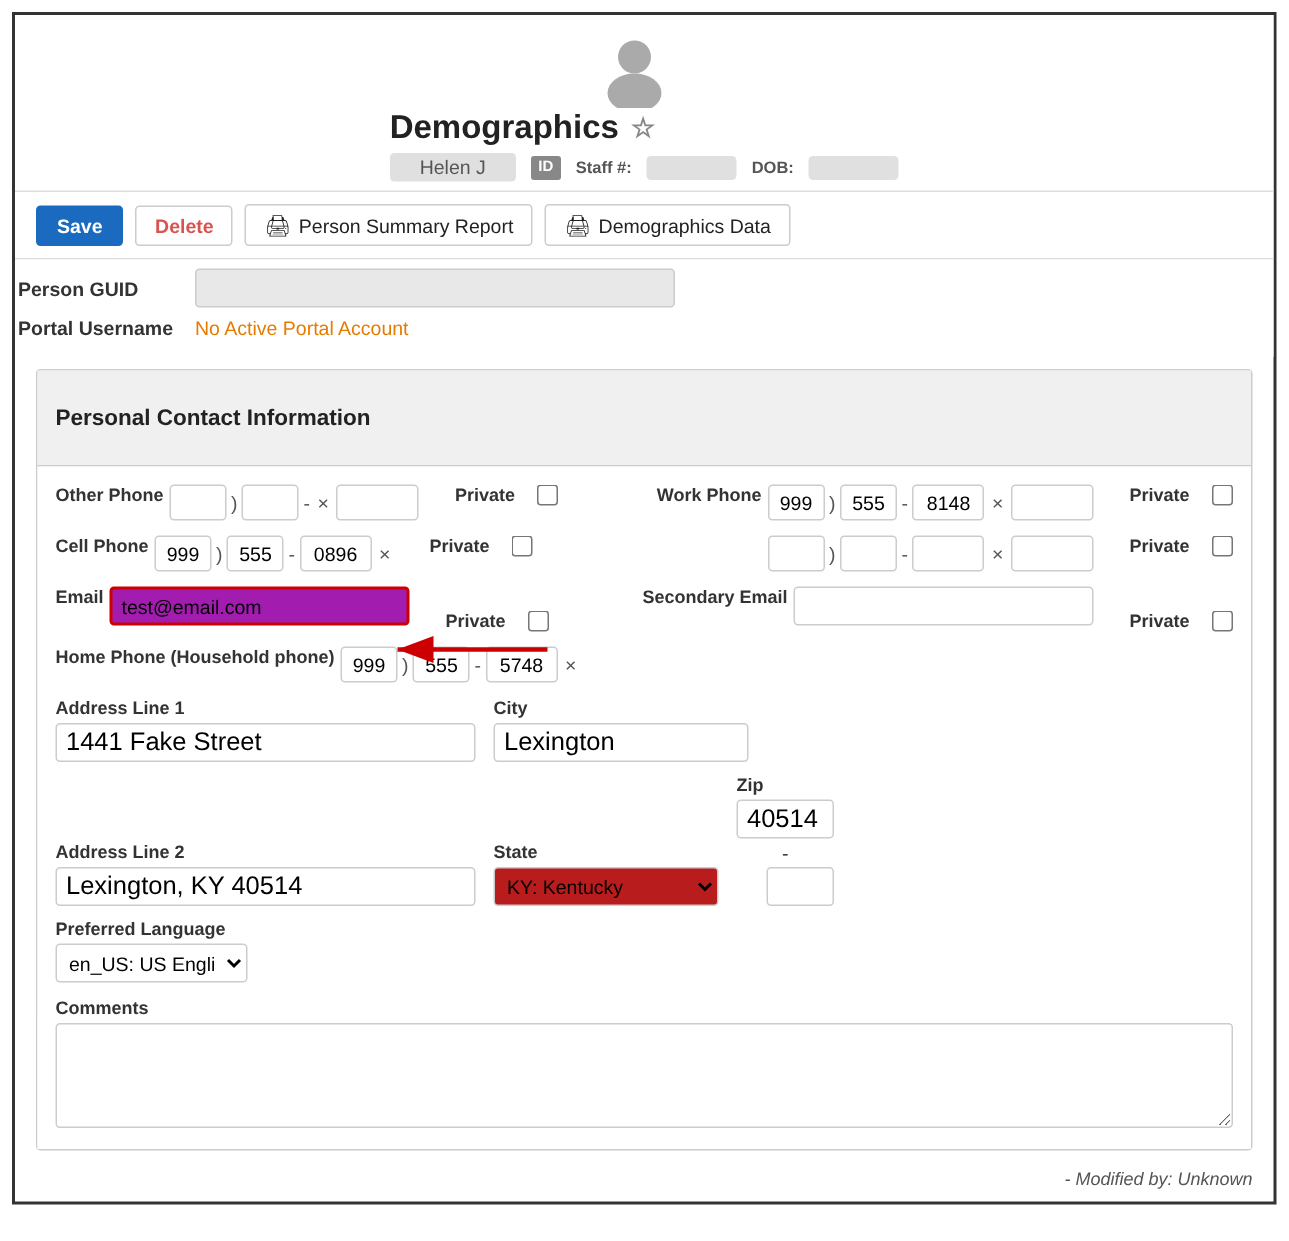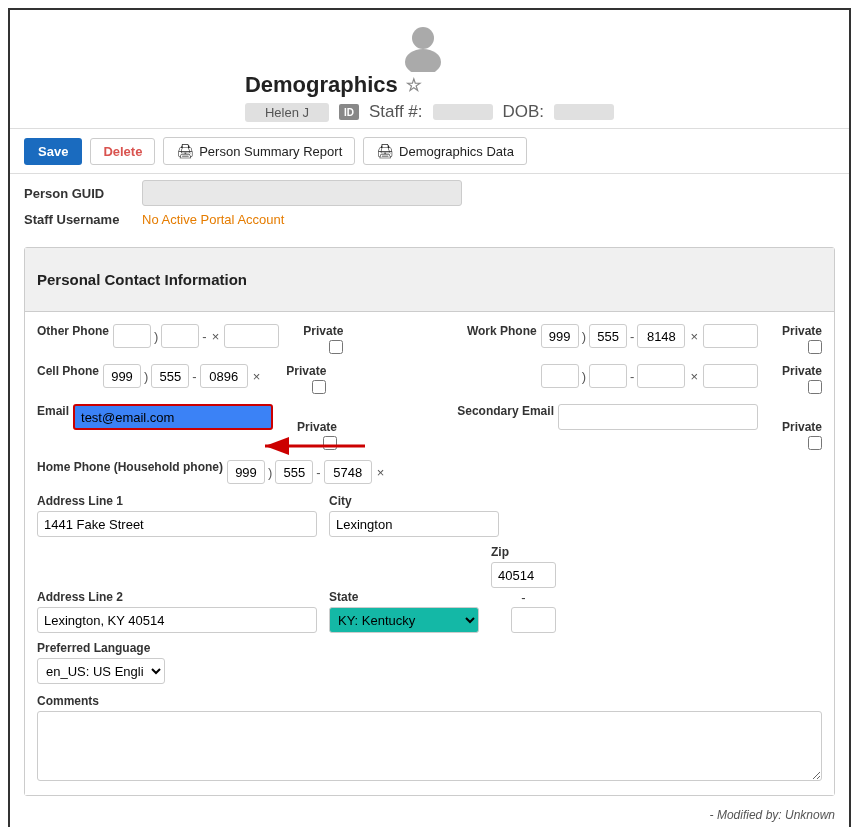--- a/index.html
+++ b/index.html
@@ -60,23 +60,23 @@
       justify-content: center;
       width: 20px;
       height: 16px;
       background: #888;
       border-radius: 2px;
       color: white;
       font-size: 10px;
       font-weight: bold;
     }
     .staff-label, .dob-label {
-      font-size: 17px;
+      font-size: 11px;
       color: #555;
-      font-weight: normal;
+      font-weight: bold;
     }
     .staff-val, .dob-val {
       background: #e0e0e0;
       border-radius: 3px;
       padding: 2px 12px;
       min-width: 60px;
       display: inline-block;
       height: 16px;
     }
     
@@ -116,21 +116,21 @@
       font-size: 13px;
       border-radius: 3px;
       cursor: pointer;
       display: flex;
       align-items: center;
       gap: 5px;
     }
     .printer-icon { font-size: 14px; }
     
     .form-area {
-      padding: 6px 14px 6px 14px;
+      padding: 6px 14px 6px 2px;
       background: #fff;
     }
     .field-row {
       display: flex;
       align-items: center;
       margin-bottom: 6px;
       gap: 8px;
     }
     .field-label {
       font-size: 13px;
@@ -202,30 +202,30 @@
     .phone-part.ext { width: 55px; }
     .phone-sep { font-size: 13px; color: #555; }
     .x-btn {
       border: none;
       background: none;
       cursor: pointer;
       font-size: 13px;
       color: #555;
       padding: 0 2px;
     }
-    .private-group { display: flex; flex-direction: column; align-items: flex-end; gap: 2px; }
+    .private-group { display: flex; align-items: center; gap: 15px; }
     .private-label { font-size: 12px; color: #333; font-weight: bold; }
     .checkbox-input { width: 14px; height: 14px; cursor: pointer; }
     .email-input {
       border: 2px solid #cc0000;
       border-radius: 3px;
       padding: 3px 6px;
       font-size: 13px;
       height: 26px;
-      background: #3b82f6;
+      background: #a21caf;
       width: 200px;
     }
     .email-input-plain {
       border: 1px solid #ccc;
       border-radius: 3px;
       padding: 3px 6px;
       font-size: 13px;
       height: 26px;
       background: #fff;
       width: 200px;
@@ -236,36 +236,36 @@
       gap: 12px;
       margin-bottom: 8px;
       align-items: flex-end;
     }
     .address-group { display: flex; flex-direction: column; gap: 3px; }
     .address-label { font-size: 12px; color: #333; font-weight: bold; }
     .address-input {
       border: 1px solid #ccc;
       border-radius: 3px;
       padding: 3px 6px;
-      font-size: 13px;
+      font-size: 17px;
       height: 26px;
       background: #fff;
     }
     .address-input.addr1 { width: 280px; }
     .address-input.addr2 { width: 280px; }
     .address-input.city { width: 170px; }
     .address-input.zip { width: 65px; }
     .address-input.zip2 { width: 45px; }
     select.state-select {
       border: 1px solid #ccc;
       border-radius: 3px;
       padding: 2px 4px;
       font-size: 13px;
       height: 26px;
-      background: #14b8a6;
+      background: #b91c1c;
       width: 150px;
     }
     select.lang-select {
       border: 1px solid #ccc;
       border-radius: 3px;
       padding: 2px 4px;
       font-size: 13px;
       height: 26px;
       background: #fff;
       width: 128px;
@@ -337,21 +337,21 @@
       <span>Demographics Data</span>
     </button>
   </div>
 
   <div class="form-area">
     <div class="field-row">
       <span class="field-label">Person GUID</span>
       <input class="field-input wide" type="text" value="" readonly="" style="background: rgb(232, 232, 232);">
     </div>
     <div class="field-row">
-      <span class="field-label">Staff Username</span>
+      <span class="field-label">Portal Username</span>
       <span class="portal-text">No Active Portal Account</span>
     </div>
   </div>
 
   <div class="section">
     <div class="section-header">Personal Contact Information</div>
     <div class="section-body">
 
       <div class="contact-row">
         <div class="contact-group">

